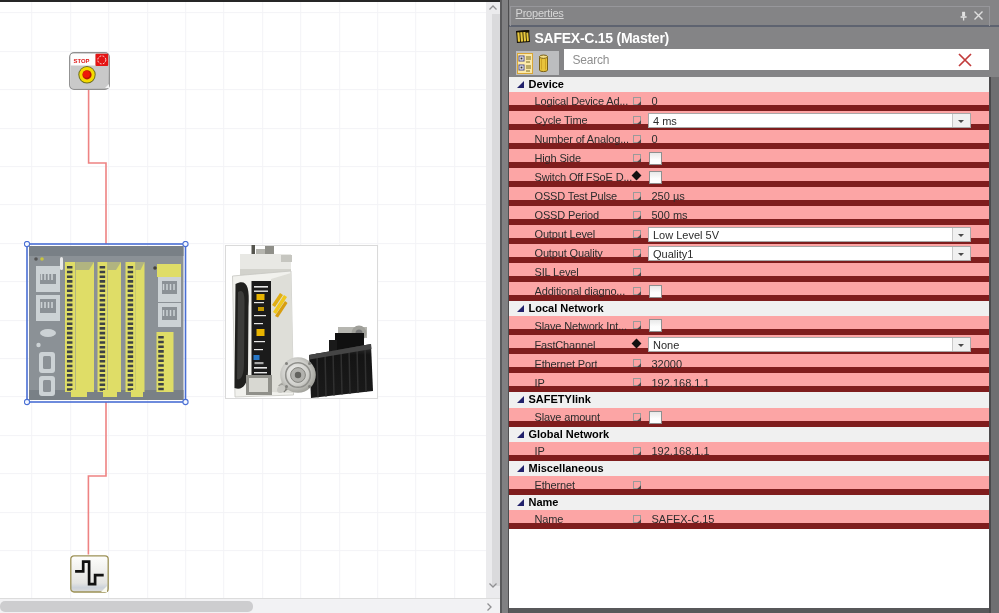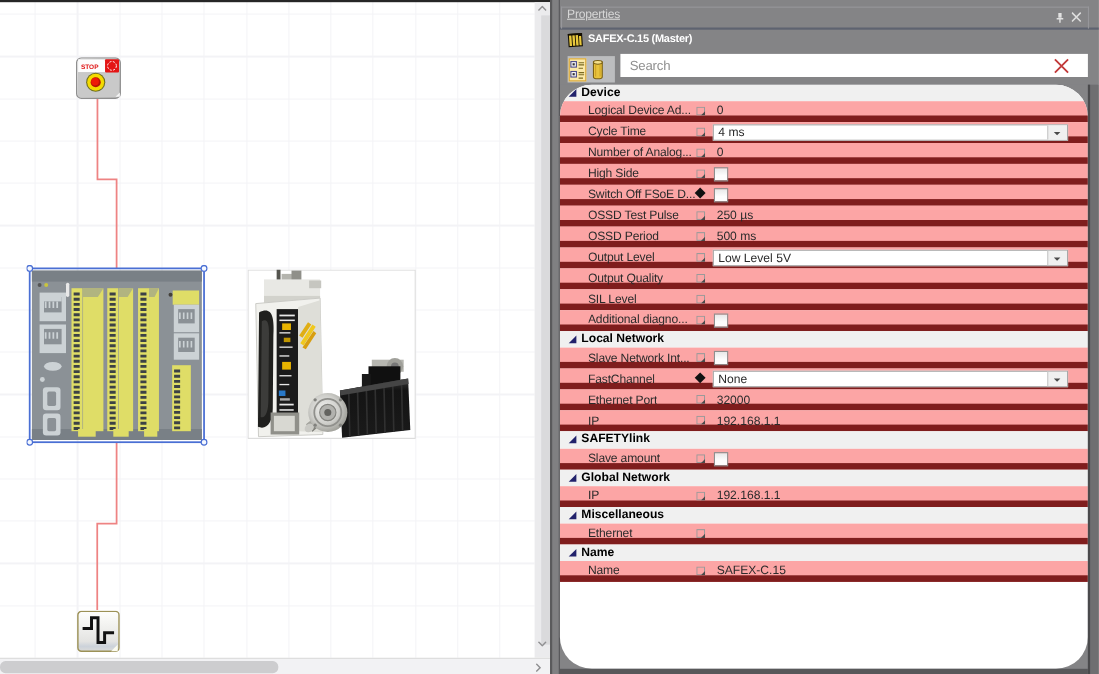--- a/index.html
+++ b/index.html
@@ -22,29 +22,29 @@
 
 #panel{position:absolute;left:508.5px;top:0;width:490.5px;height:613px;background:#848486;}
 #phead{position:absolute;left:0;top:0;width:100%;height:77px;background:#848486;}
 #ptitle{position:absolute;left:7px;top:7px;font-size:11px;letter-spacing:-0.2px;color:#d6d6d6;text-decoration:underline;}
 #ptitlesep{position:absolute;left:0;top:25.2px;width:100%;height:2px;background:#5e6370;}
 #ptborder{position:absolute;left:1.5px;top:5.5px;width:478px;height:19px;border:1px solid #97979b;border-bottom:none;}
 #pin{position:absolute;right:31px;top:11px;width:9px;height:10px;}
 #closex{position:absolute;right:16px;top:11px;width:9px;height:9px;}
 #devrow{position:absolute;left:6px;top:27px;height:19px;}
 #devicon{position:absolute;left:0;top:1px;}
-#devname{position:absolute;left:20px;top:3px;font-size:10px;letter-spacing:-0.25px;font-weight:bold;color:#fff;white-space:nowrap;}
+#devname{position:absolute;left:20px;top:3px;font-size:14px;letter-spacing:-0.25px;font-weight:bold;color:#fff;white-space:nowrap;}
 #toolbk{position:absolute;left:7px;top:51px;width:43px;height:24px;background:#bcbdbf;}
 #btn1{position:absolute;left:8px;top:52.5px;width:16px;height:21px;background:#fbe9a9;border:1px solid #d9a636;box-sizing:border-box;}
 #btn2{position:absolute;left:28px;top:54px;width:13px;height:19px;}
 #searchbox{position:absolute;left:55px;top:48.5px;width:425px;height:21.5px;background:#fff;}
 #searchtxt{position:absolute;left:9px;top:4.5px;font-size:12px;letter-spacing:-0.2px;color:#8f8f8f;}
 
 
-#grid{position:absolute;left:0;top:77px;width:480px;height:531px;background:#fff;overflow:hidden;border-radius:29px;}
+#grid{position:absolute;left:0;top:77px;width:480px;height:531px;background:#fff;overflow:hidden;}
 #rightedge{position:absolute;left:480px;top:77px;width:10.5px;height:536px;background:#6f6f71;border-left:2px solid #4a4a4c;box-sizing:border-box;}
 #panelbot{position:absolute;left:0px;top:608px;width:480px;height:5px;background:#58585a;}
 .cat{position:relative;height:15.2px;background:#f0f0f0;box-sizing:border-box;}
 .cat .tri{position:absolute;left:8px;top:4px;width:0;height:0;border-left:7px solid transparent;border-bottom:7px solid #21216b;}
 .cat .ct{position:absolute;left:20px;top:1px;font-size:11px;font-weight:bold;color:#000;}
 .prow{position:relative;height:19px;box-sizing:border-box;border-bottom:6px solid #7f1d1d;background:#fca5a5;}
 .prow .lb{position:absolute;left:26px;top:3.2px;font-size:11px;color:#2b2b2b;white-space:nowrap;max-width:97px;overflow:hidden;letter-spacing:-0.15px;}
 .prow .ic{position:absolute;left:124px;top:5px;width:8px;height:8px;}
 .prow .vtx{position:absolute;left:143px;top:3.2px;font-size:11px;color:#2b2b2b;white-space:nowrap;}
 .combo{position:absolute;left:139.5px;top:2.1px;right:18px;height:14.6px;border:1px solid #a8a8a8;background:#fff;box-sizing:border-box;}
@@ -377,20 +377,24 @@
             <div class="cv">Low Level 5V</div>
             <div class="cbtn"></div>
           </div>
         </div>
       <div class="prow">
           <div class="lb">Output Quality</div>
           <svg class="ic" width="8" height="8" viewBox="0 0 8 8">
             <rect x="0.5" y="0.5" width="7" height="7" fill="none" stroke="#9a9a9a" stroke-width="1"></rect>
             <path d="M8 4.2 L8 8 L4.2 8 Z" fill="#4a4a4a"></path>
           </svg>
+          <div class="combo">
+            <div class="cv">Quality1</div>
+            <div class="cbtn"></div>
+          </div>
         </div>
       <div class="prow">
           <div class="lb">SIL Level</div>
           <svg class="ic" width="8" height="8" viewBox="0 0 8 8">
             <rect x="0.5" y="0.5" width="7" height="7" fill="none" stroke="#9a9a9a" stroke-width="1"></rect>
             <path d="M8 4.2 L8 8 L4.2 8 Z" fill="#4a4a4a"></path>
           </svg>
         </div>
       <div class="prow">
           <div class="lb">Additional diagno...</div>

